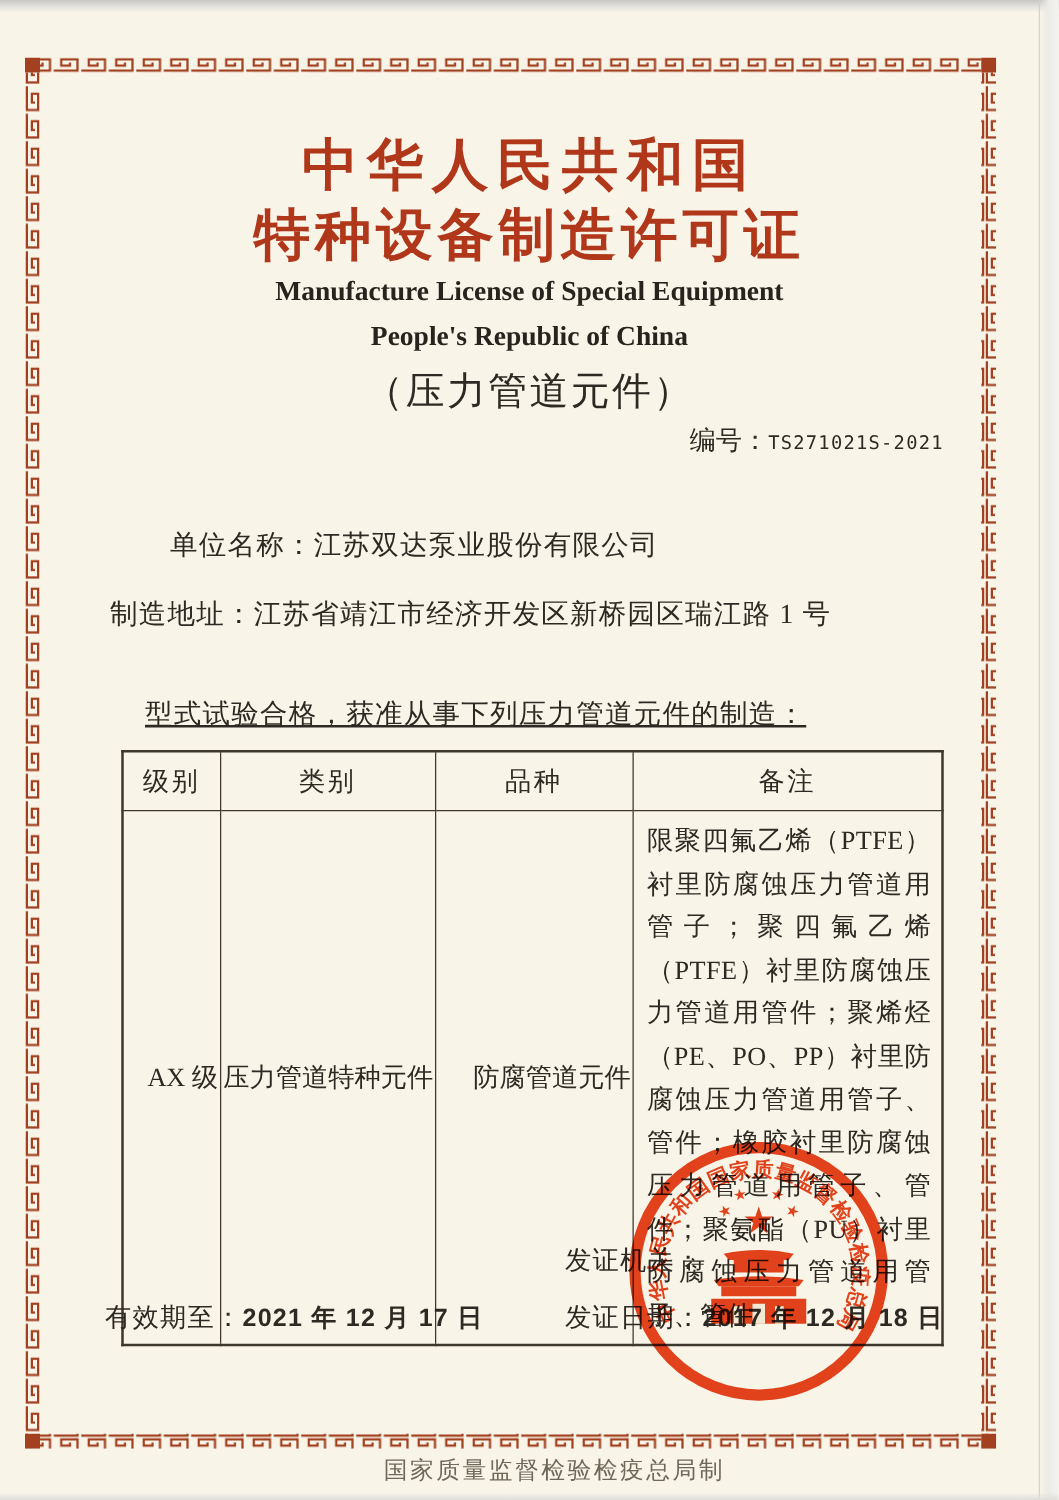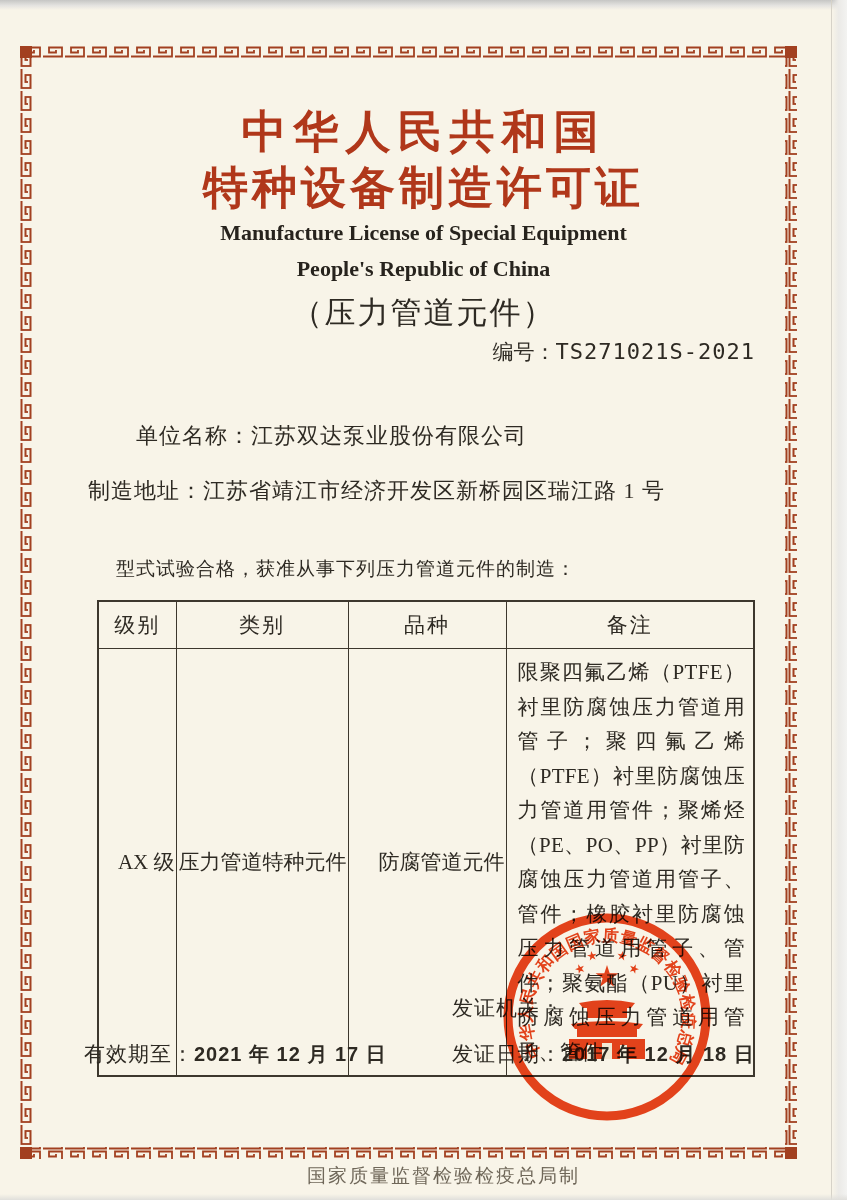--- a/index.html
+++ b/index.html
@@ -23,26 +23,26 @@
   .frame{position:absolute;left:20px;top:46px;}
   
   .hline{position:absolute;left:0;width:100%;text-align:center;}
   .t-cn1{top:102px;font-size:45px;font-weight:700;color:#b0371a;letter-spacing:7px;}
   .t-cn2{top:158px;font-size:45px;font-weight:700;color:#b0371a;letter-spacing:4px;}
   .t-en{font-size:22px;font-weight:700;color:#27231d;letter-spacing:0px;}
   .t-en1{top:220px;}
   .t-en2{top:256px;}
   .t-sub{top:292px;font-size:31px;color:#2e2a23;letter-spacing:2px;}
   .license-no{position:absolute;top:338px;right:92px;font-size:21px;color:#2e2a23;}
-  .license-no .val{font-family:"DejaVu Sans Mono", monospace;font-size:22px;letter-spacing:1px;text-align:right;}
+  .license-no .val{font-family:"DejaVu Sans Mono", monospace;font-size:15px;letter-spacing:1px;text-align:right;}
   
   .info-line{position:absolute;left:88px;font-size:22px;letter-spacing:1px;color:#2e2a23;}
   .company-line{top:421px;margin-left:48px;}
   .address-line{top:476px;}
-  .grant{position:absolute;left:116px;top:556px;font-size:19px;letter-spacing:1px;}
+  .grant{position:absolute;left:116px;top:556px;font-size:22px;letter-spacing:1px;text-decoration:underline;}
   
   .lic-table{position:absolute;left:97px;top:600px;border-collapse:collapse;table-layout:fixed;width:656px;background:transparent;border-radius:27px;}
   .lic-table td,.lic-table th{border:1px solid #3d372d;font-weight:normal;font-size:21px;color:#2e2a23;}
   .lic-table{border:2px solid #3d372d;}
   .lic-table th{height:44px;text-align:center;letter-spacing:2px;}
   .cell-c{text-align:right;height:276px;}
   .cell-remarks{font-size:20px;line-height:34.5px;padding:6px 8px 6px 11px;
     text-align:justify;text-align-last:left;letter-spacing:0.3px;vertical-align:top;}
   
   .f-line{position:absolute;font-size:21px;letter-spacing:1px;color:#2e2a23;}

